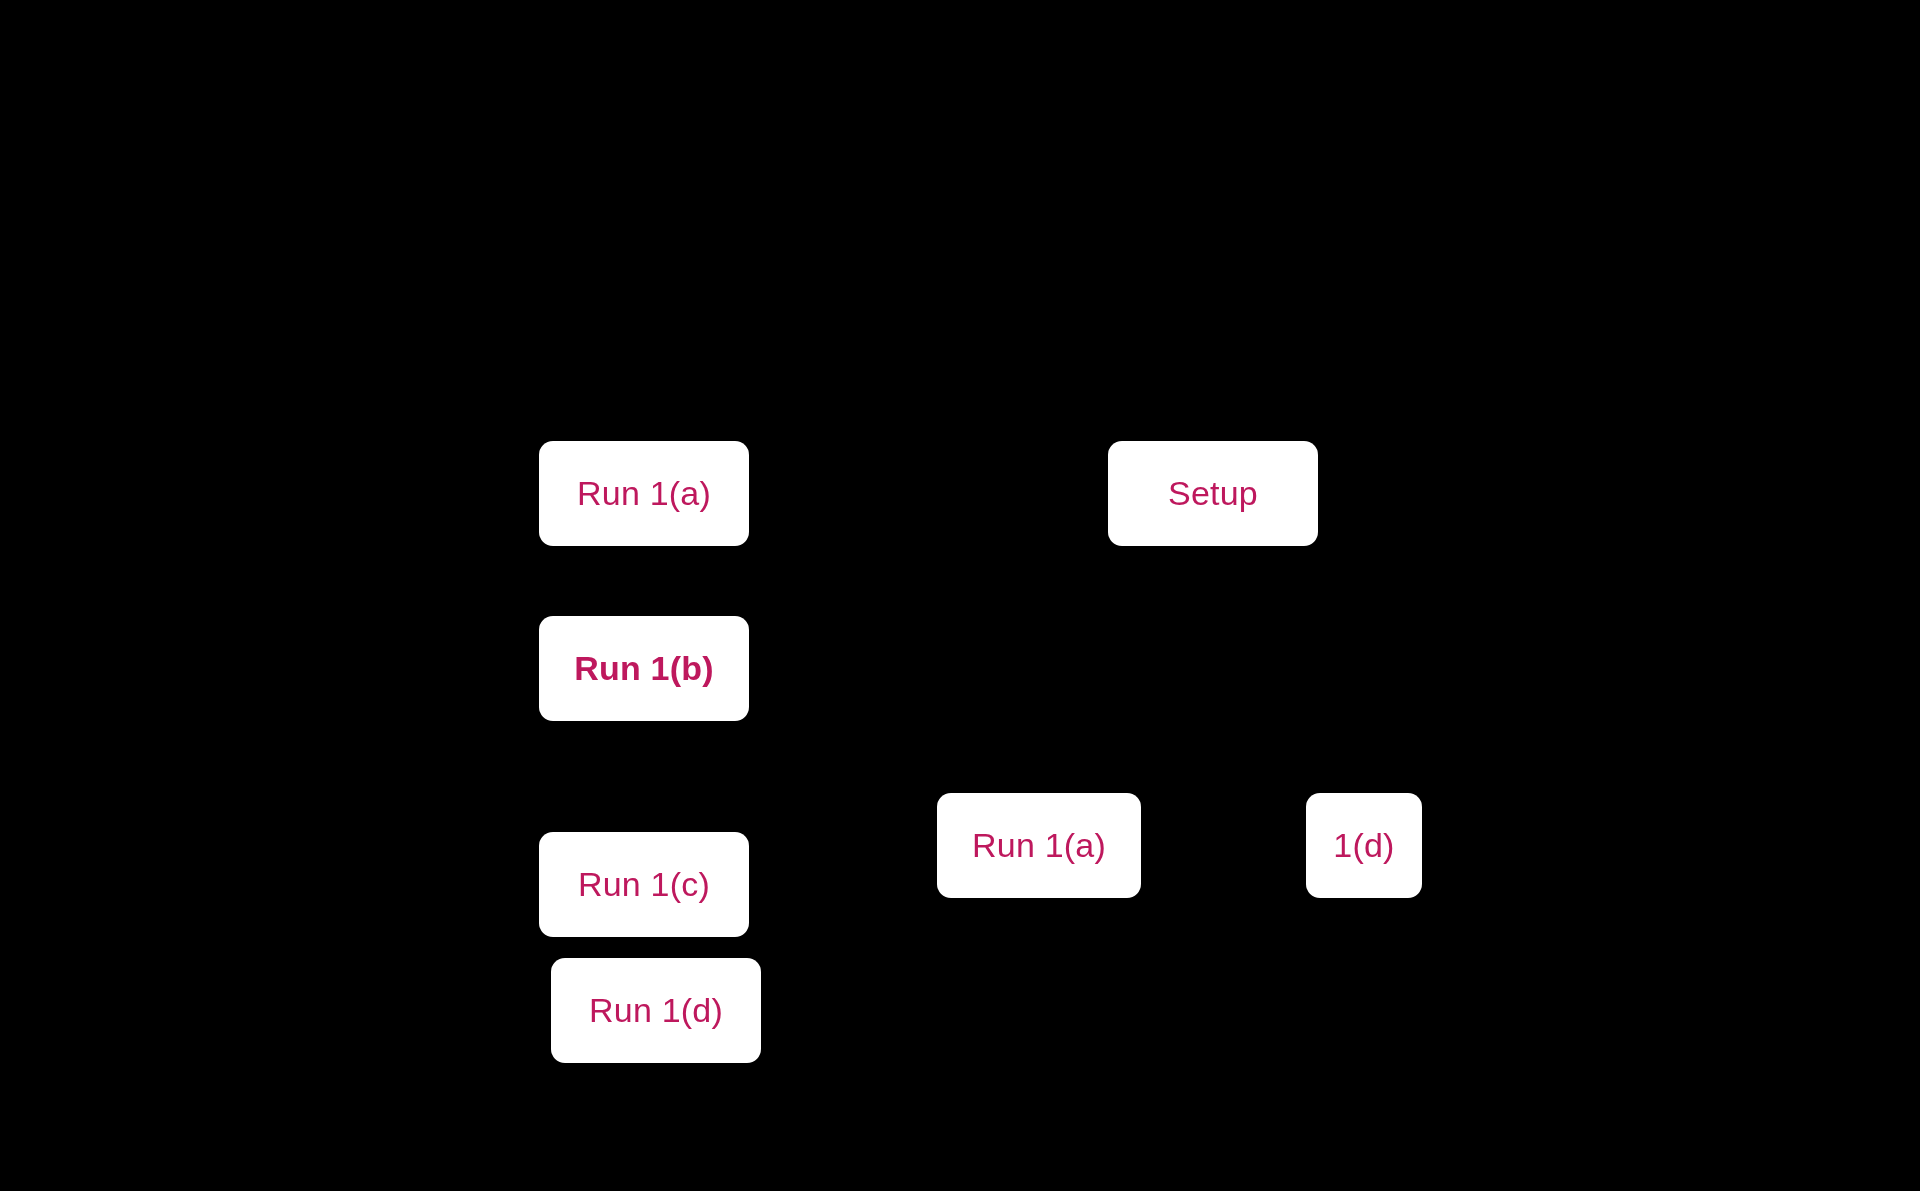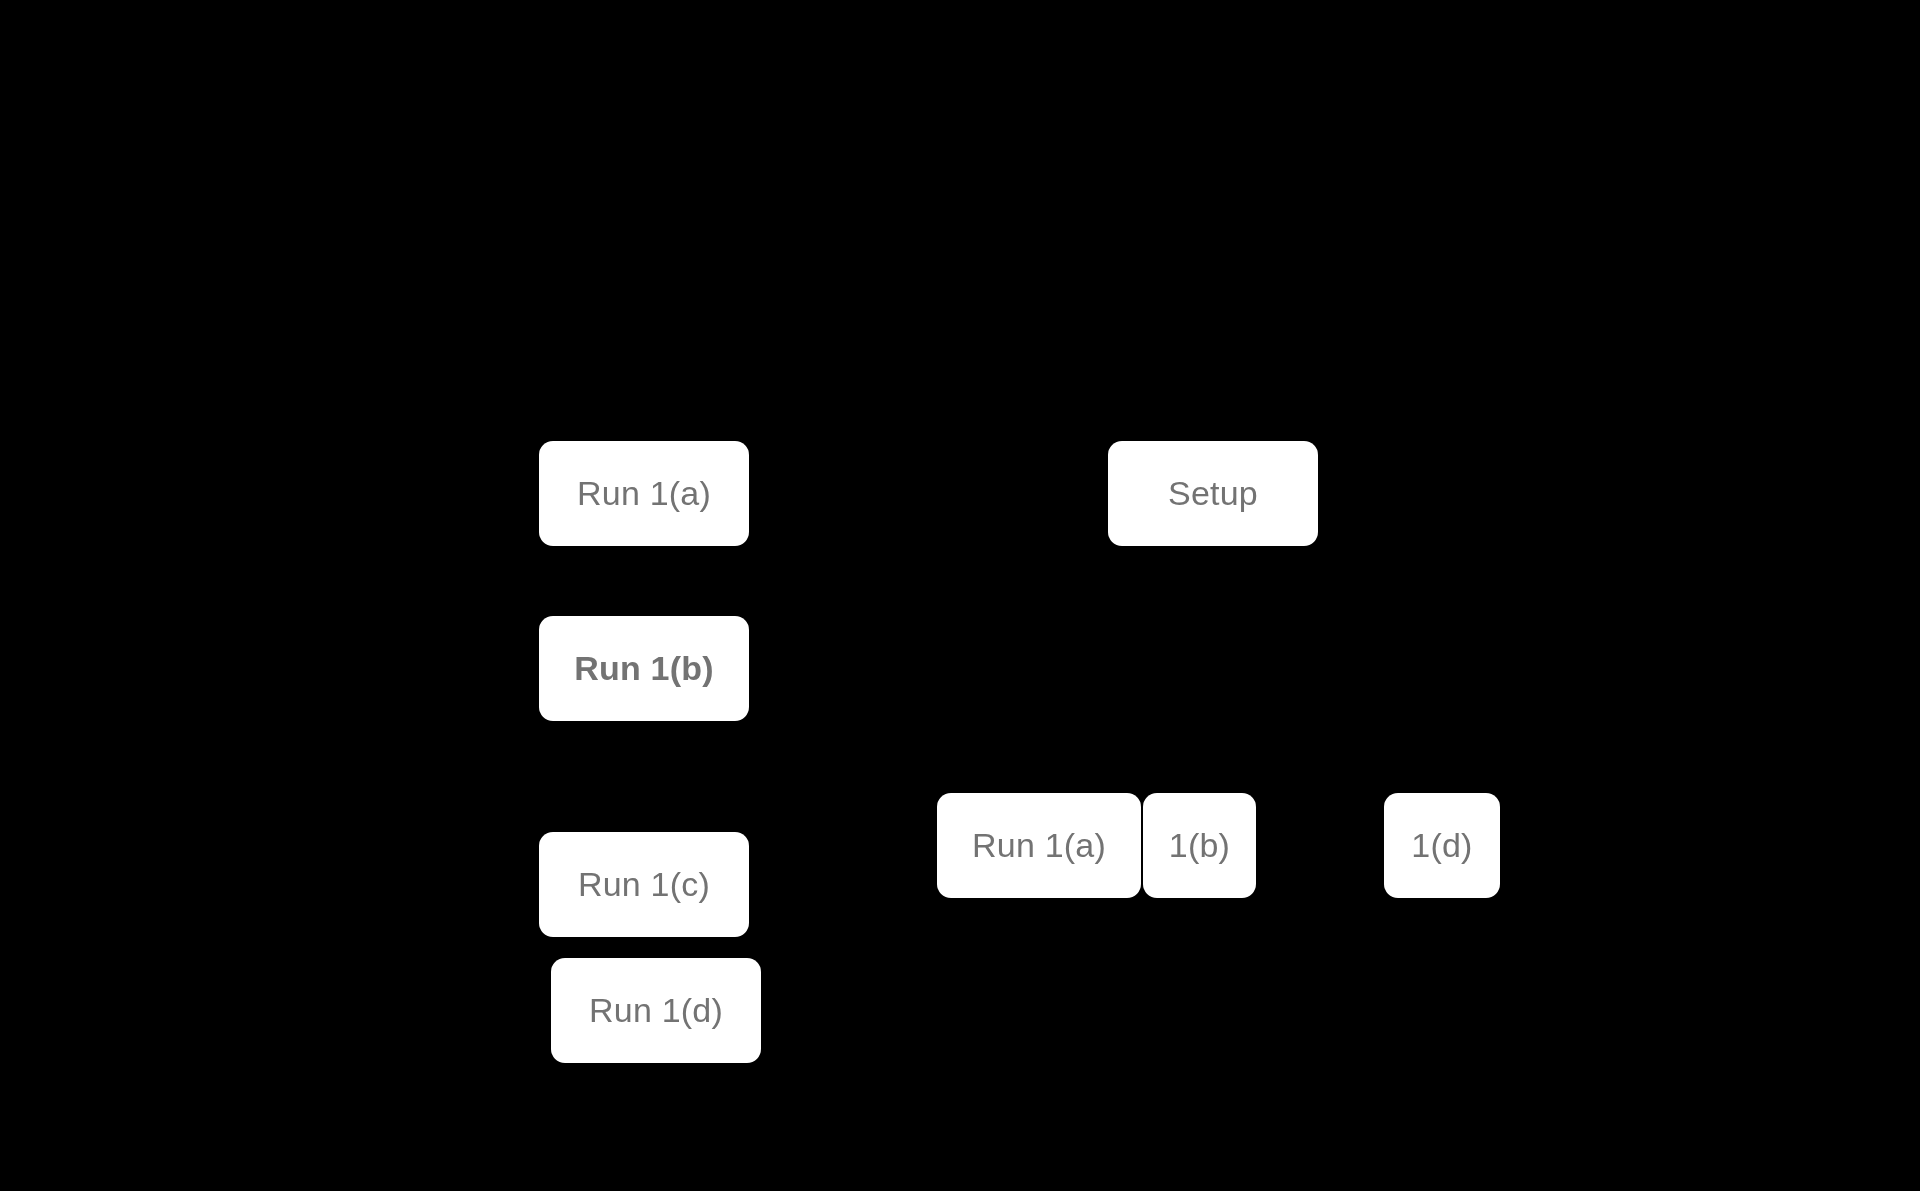--- a/index.html
+++ b/index.html
@@ -16,21 +16,21 @@
   }
   #canvas {
     position: relative;
     width: 1920px;
     height: 1191px;
     background: #000000;
   }
   .node {
     position: absolute;
     background: #ffffff;
-    color: #737373;
+    color: #be185d;
     border-radius: 14px;
     display: flex;
     align-items: center;
     justify-content: center;
     text-align: center;
     font-family: "Liberation Sans", sans-serif;
     font-size: 34px;
     font-weight: 400;
     line-height: 1.12;
     letter-spacing: 0.2px;
@@ -52,21 +52,21 @@
 
   
   .node-setup { left: 1108px; top: 441px; width: 210px; height: 105px; }
   .node-mgmt  { left: 1043px; top: 615px; width: 340px; height: 110px; }
 
   
   .strip { position: absolute; top: 793px; height: 105px; }
   .strip-a { left: 937px;  width: 204px; }
   .strip-b { left: 1143px; width: 113px; }
   .strip-c { left: 1258px; width: 114px; }
-  .strip-d { left: 1384px; width: 116px; }
+  .strip-d { left: 1306px; width: 116px; }
 </style>
 </head>
 <body>
 
 <div id="canvas">
 
   <div class="node col-left lrow-a">
     <span class="label">Run 1(a)</span>
   </div>
   <div class="node col-left lrow-b">
@@ -79,20 +79,17 @@
     <span class="label">Run 1(d)</span>
   </div>
 
   <div class="node node-setup">
     <span class="label">Setup</span>
   </div>
 
   <div class="node strip strip-a">
     <span class="label">Run 1(a)</span>
   </div>
-  <div class="node strip strip-b">
-    <span class="label">1(b)</span>
-  </div>
   <div class="node strip strip-d">
     <span class="label">1(d)</span>
   </div>
 
 </div>
 
 </body></html>

